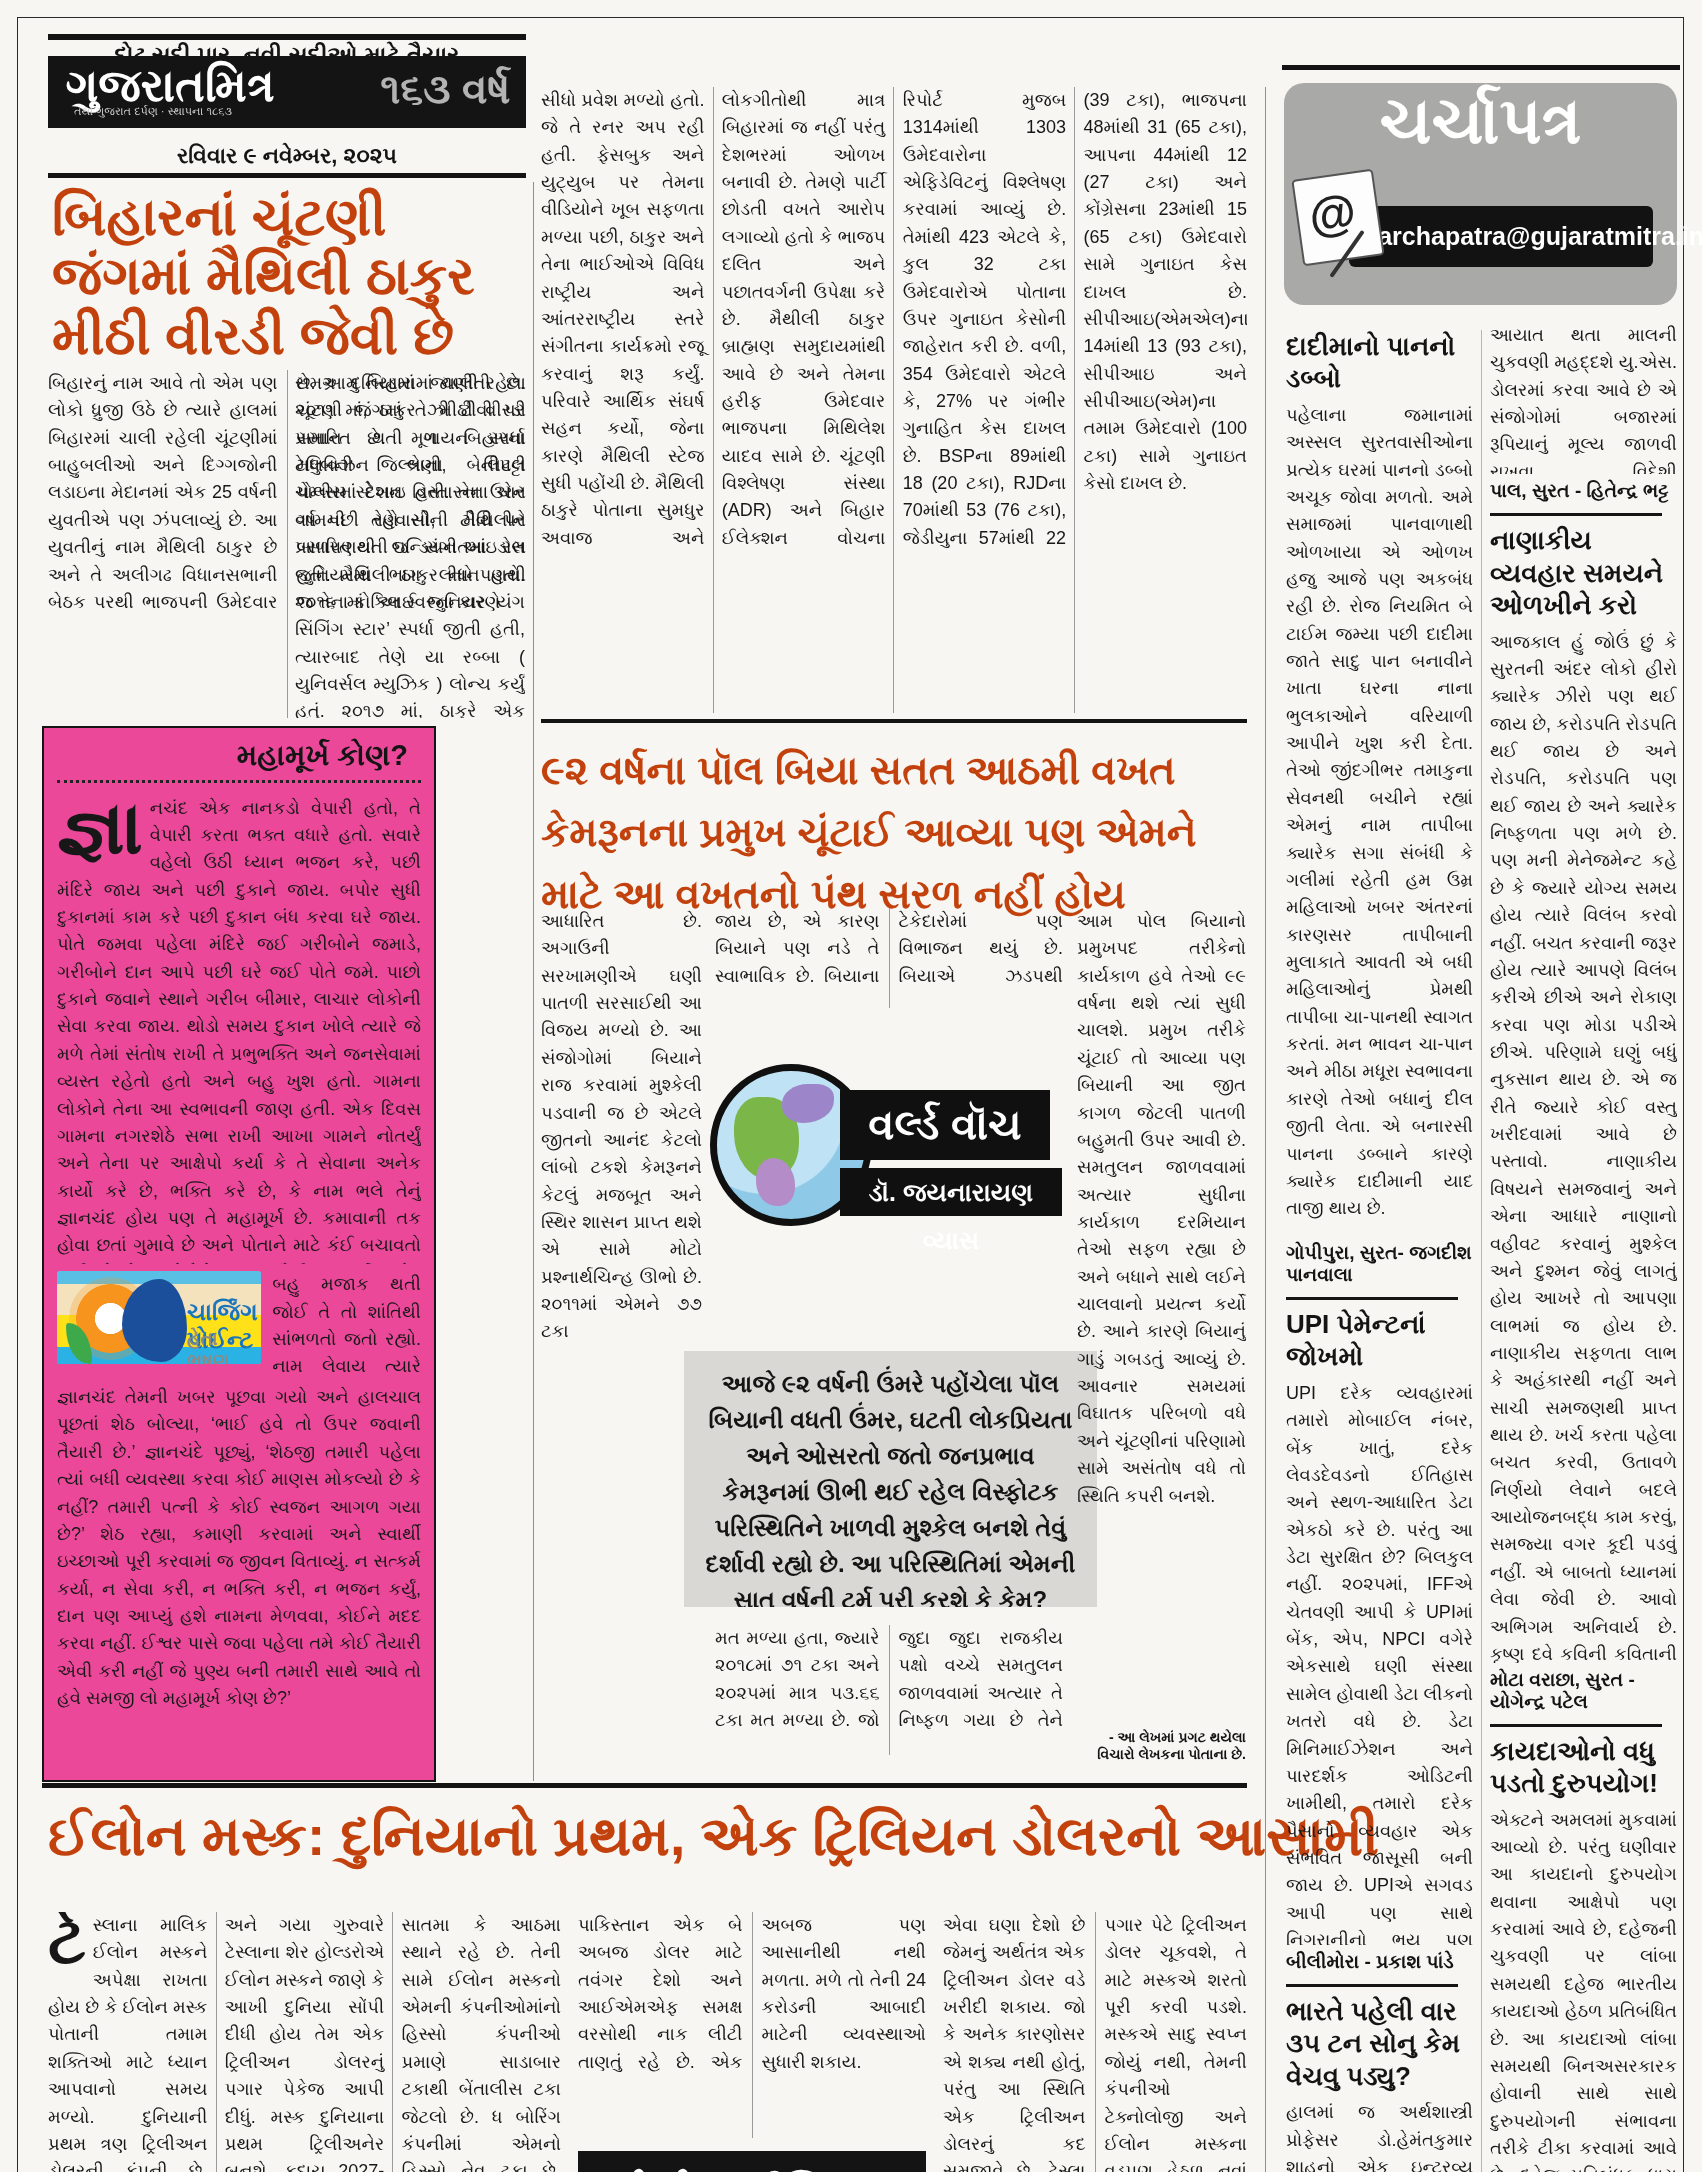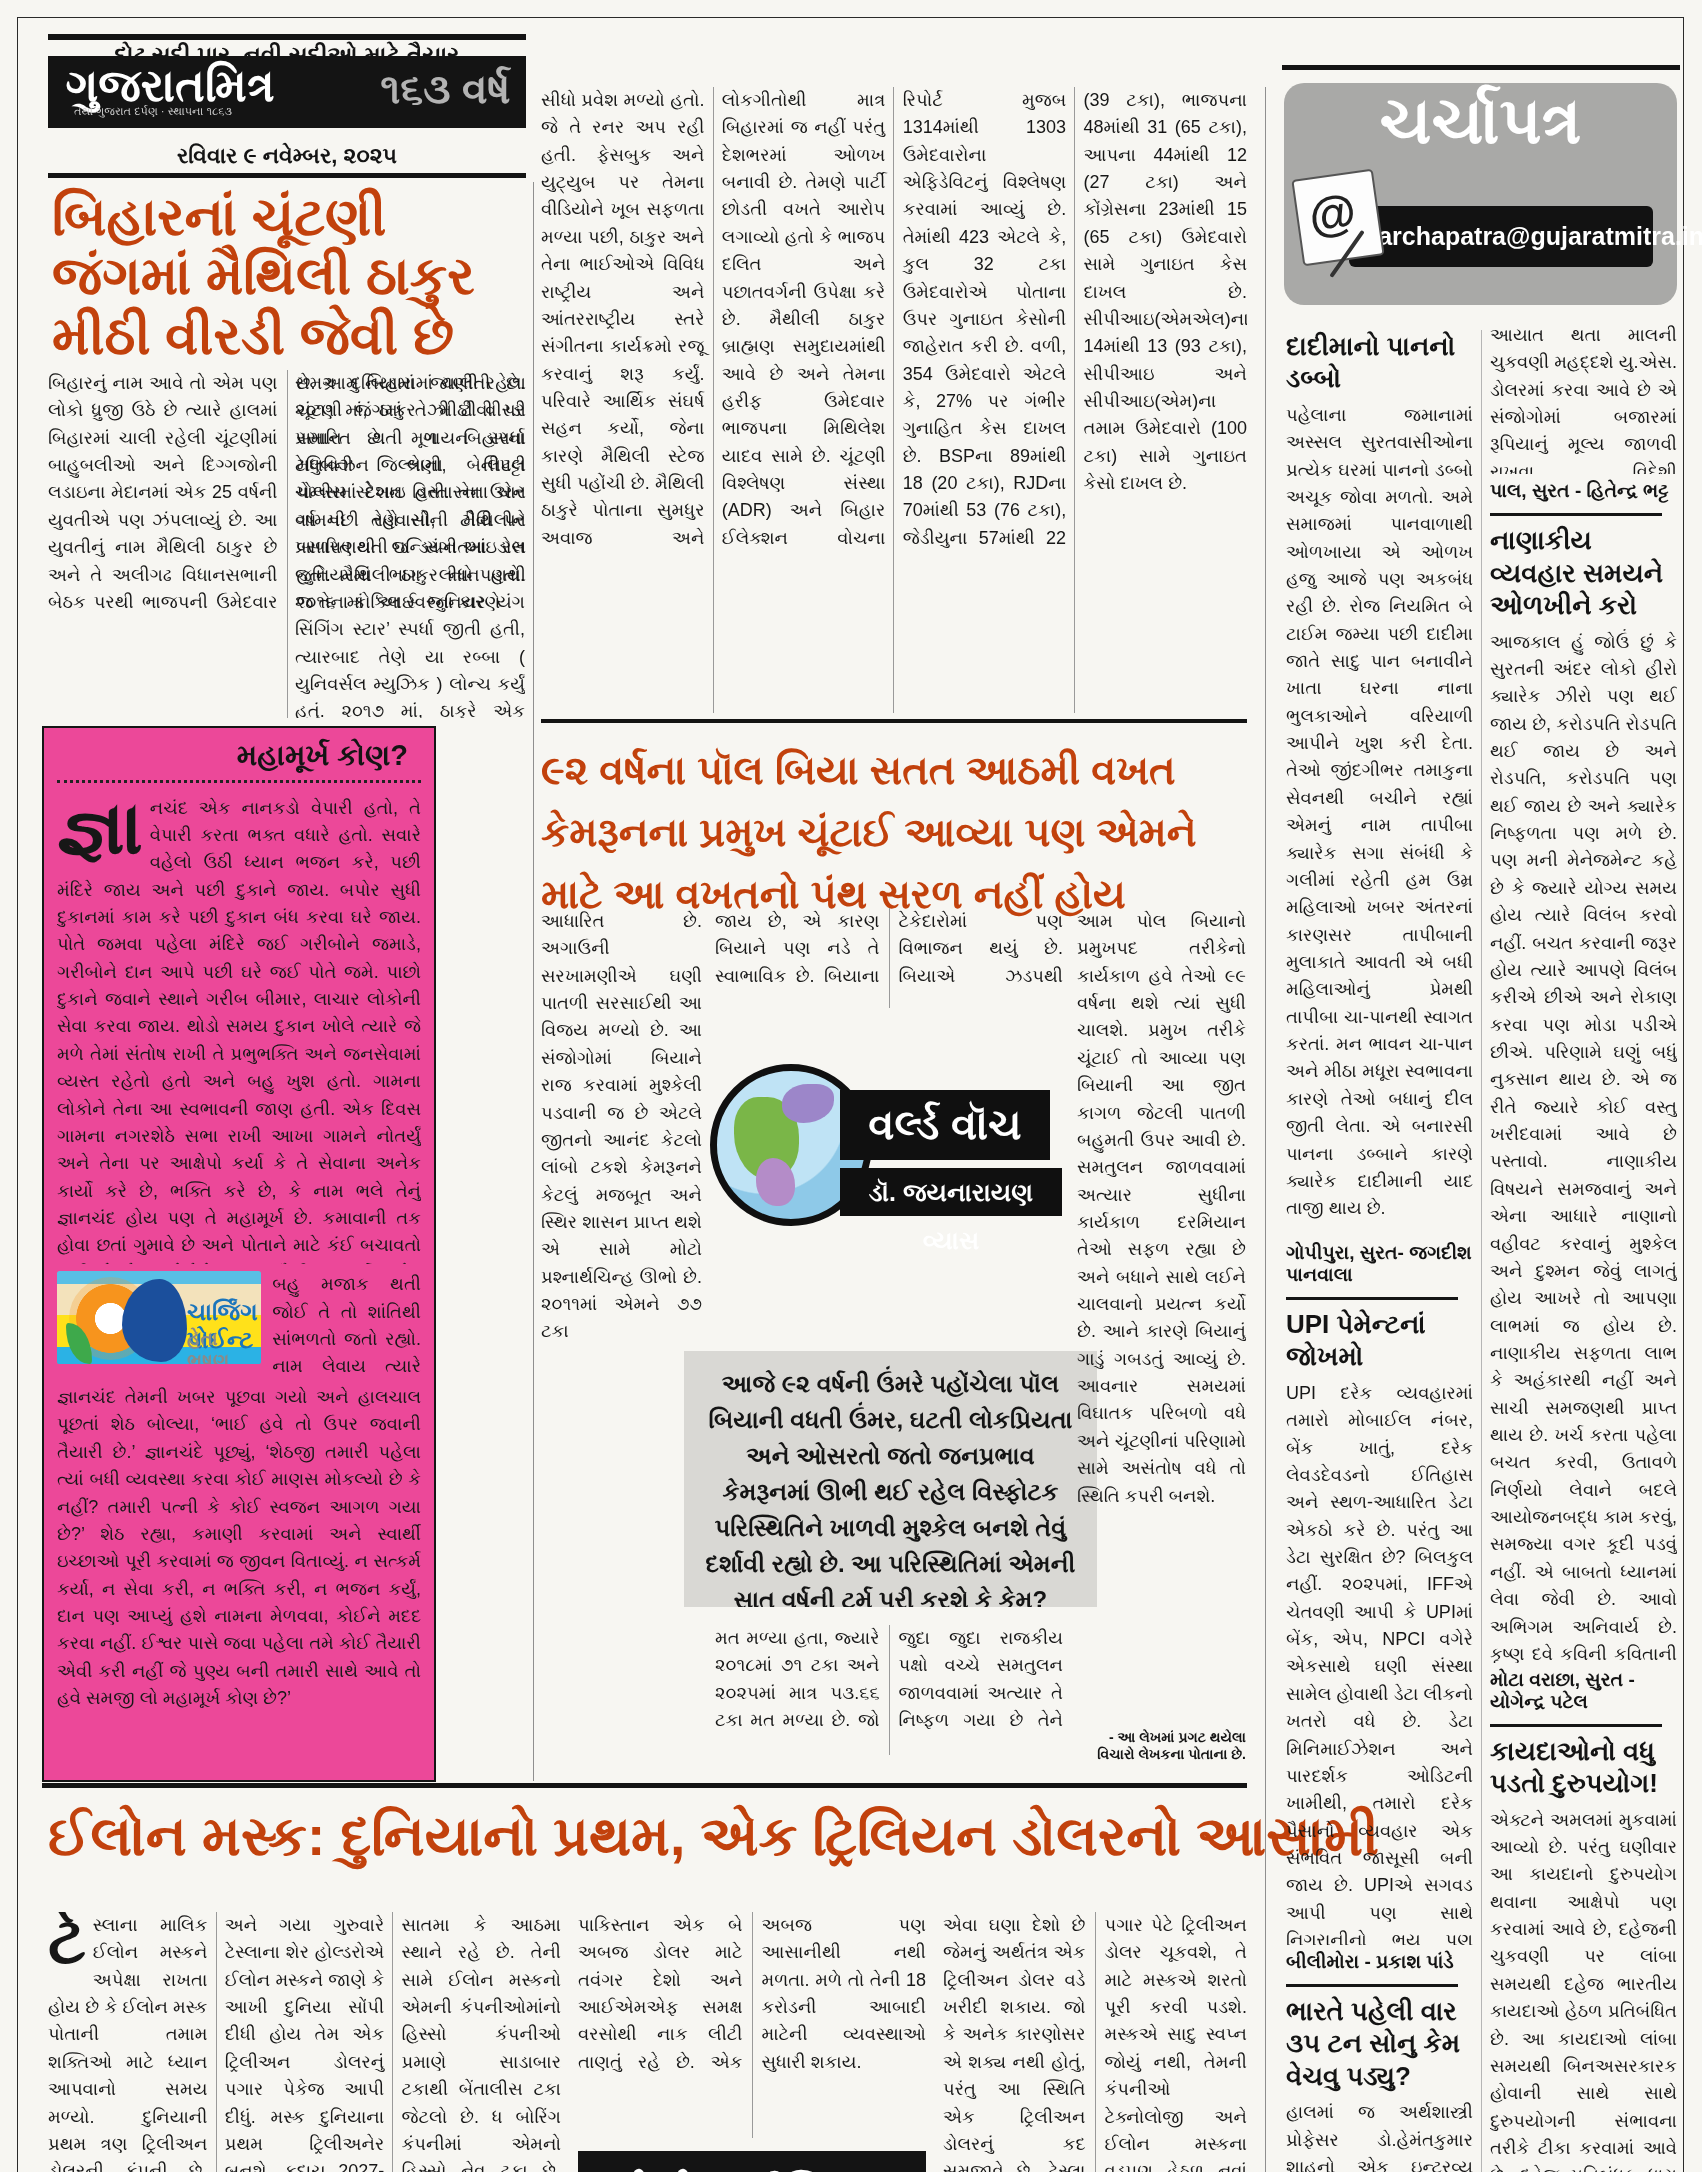--- a/index.html
+++ b/index.html
@@ -105,21 +105,21 @@
   <div class="abs body-text" style="left:1077px;top:908px;width:169px;height:808px;">આમ પોલ બિયાનો પ્રમુખપદ તરીકેનો કાર્યકાળ હવે તેઓ ૯૯ વર્ષના થશે ત્યાં સુધી ચાલશે. પ્રમુખ તરીકે ચૂંટાઈ તો આવ્યા પણ બિયાની આ જીત કાગળ જેટલી પાતળી બહુમતી ઉપર આવી છે. સમતુલન જાળવવામાં અત્યાર સુધીના કાર્યકાળ દરમિયાન તેઓ સફળ રહ્યા છે અને બધાને સાથે લઈને ચાલવાનો પ્રયત્ન કર્યો છે. આને કારણે બિયાનું ગાડું ગબડતું આવ્યું છે. આવનાર સમયમાં વિઘાતક પરિબળો વધે અને ચૂંટણીનાં પરિણામો સામે અસંતોષ વધે તો સ્થિતિ કપરી બનશે.</div>
   <div class="abs" style="left:1077px;top:1729px;width:169px;font-size:14px;font-weight:bold;text-align:right;">- આ લેખમાં પ્રગટ થયેલા વિચારો લેખકના પોતાના છે.</div>
 
   <div class="abs bar" style="left:42px;top:1783px;width:1205px;height:5.2px;"></div>
   <div class="abs headline" style="left:48px;top:1803px;width:1199px;font-size:55px;line-height:1.2;white-space:nowrap;">ઈલોન મસ્ક: દુનિયાનો પ્રથમ, એક ટ્રિલિયન ડોલરનો આસામી</div>
 
   <div class="abs body-text cols3" style="left:48px;top:1912px;width:513px;height:756px;">
     <span class="dropcap" style="font-size:65px;">ટે</span><span>સ્લાના માલિક ઈલોન મસ્કને અપેક્ષા રાખતા હોય છે કે ઈલોન મસ્ક પોતાની તમામ શક્તિઓ માટે ધ્યાન આપવાનો સમય મળ્યો. દુનિયાની પ્રથમ ત્રણ ટ્રિલીઅન ડોલરની કંપની છે, જેની મોટા ભાગની ટેક્નોલોજી ખુદ ઈલોન મસ્કે જાતે રસ લઈને ઈજાદ કરી છે અને ગયા ગુરુવારે ટેસ્લાના શેર હોલ્ડરોએ ઈલોન મસ્કને જાણે કે આખી દુનિયા સોંપી દીધી હોય તેમ એક ટ્રિલીઅન ડોલરનું પગાર પેકેજ આપી દીધું. મસ્ક દુનિયાના પ્રથમ ટ્રિલીઅનેર બનશે. કદાચ 2027-28 સુધીમાં બની પણ જાય. માલિક હોવા છતાં દુનિયાના ધનાઢ્યોની યાદીમાં એ સાતમા કે આઠમા સ્થાને રહે છે. તેની સામે ઈલોન મસ્કનો એમની કંપનીઓમાંનો હિસ્સો કંપનીઓ પ્રમાણે સાડાબાર ટકાથી બેંતાલીસ ટકા જેટલો છે. ધ બોરિંગ કંપનીમાં એમનો હિસ્સો નેવુ ટકા છે. મસ્કની તમામ કંપનીઓ ધમધોકાર ધંધાની શક્યતા ધરાવતી</span>
   </div>
 
-  <div class="abs body-text cols2" style="left:578px;top:1912px;width:348px;height:226px;">પાકિસ્તાન એક બે અબજ ડોલર માટે તવંગર દેશો અને આઈએમએફ સમક્ષ વરસોથી નાક લીટી તાણતું રહે છે. એક અબજ પણ આસાનીથી નથી મળતા. મળે તો તેની 18 કરોડની આબાદી માટેની વ્યવસ્થાઓ સુધારી શકાય.</div>
+  <div class="abs body-text cols2" style="left:578px;top:1912px;width:348px;height:226px;">પાકિસ્તાન એક બે અબજ ડોલર માટે તવંગર દેશો અને આઈએમએફ સમક્ષ વરસોથી નાક લીટી તાણતું રહે છે. એક અબજ પણ આસાનીથી નથી મળતા. મળે તો તેની 24 કરોડની આબાદી માટેની વ્યવસ્થાઓ સુધારી શકાય.</div>
   <div class="abs bar" style="left:578px;top:2151px;width:348px;height:87px;">
     <div style="font-size:45px;font-weight:bold;color:#fff;text-align:center;line-height:87px;">યે મેરા ઈન્ડિયા</div>
   </div>
 
   <div class="abs body-text cols2" style="left:943px;top:1912px;width:304px;height:756px;">એવા ઘણા દેશો છે જેમનું અર્થતંત્ર એક ટ્રિલીઅન ડોલર વડે ખરીદી શકાય. જો કે અનેક કારણોસર એ શક્ય નથી હોતું, પરંતુ આ સ્થિતિ એક ટ્રિલીઅન ડોલરનું કદ સમજાવે છે. ટેસ્લા કંપની આવતાં વરસમાં મસ્કને પગાર પેટે ટ્રિલીઅન ડોલર ચૂકવશે, તે માટે મસ્કએ શરતો પૂરી કરવી પડશે. મસ્કએ સાદુ સ્વપ્ન જોયું નથી, તેમની કંપનીઓ ટેક્નોલોજી અને ઈલોન મસ્કના વડપણ હેઠળ નવાં શિખરો સર કરી રહી છે.</div>
 
   <div class="abs" style="left:1265px;top:87px;width:1.3px;height:2589px;background:#8f8f8f;"></div>
 
   <div class="abs bar" style="left:1282px;top:65px;width:398px;height:5.2px;"></div>
   <div class="abs" style="left:1284px;top:83px;width:393px;height:222px;background:#a9a9a7;border-radius:20px;">

